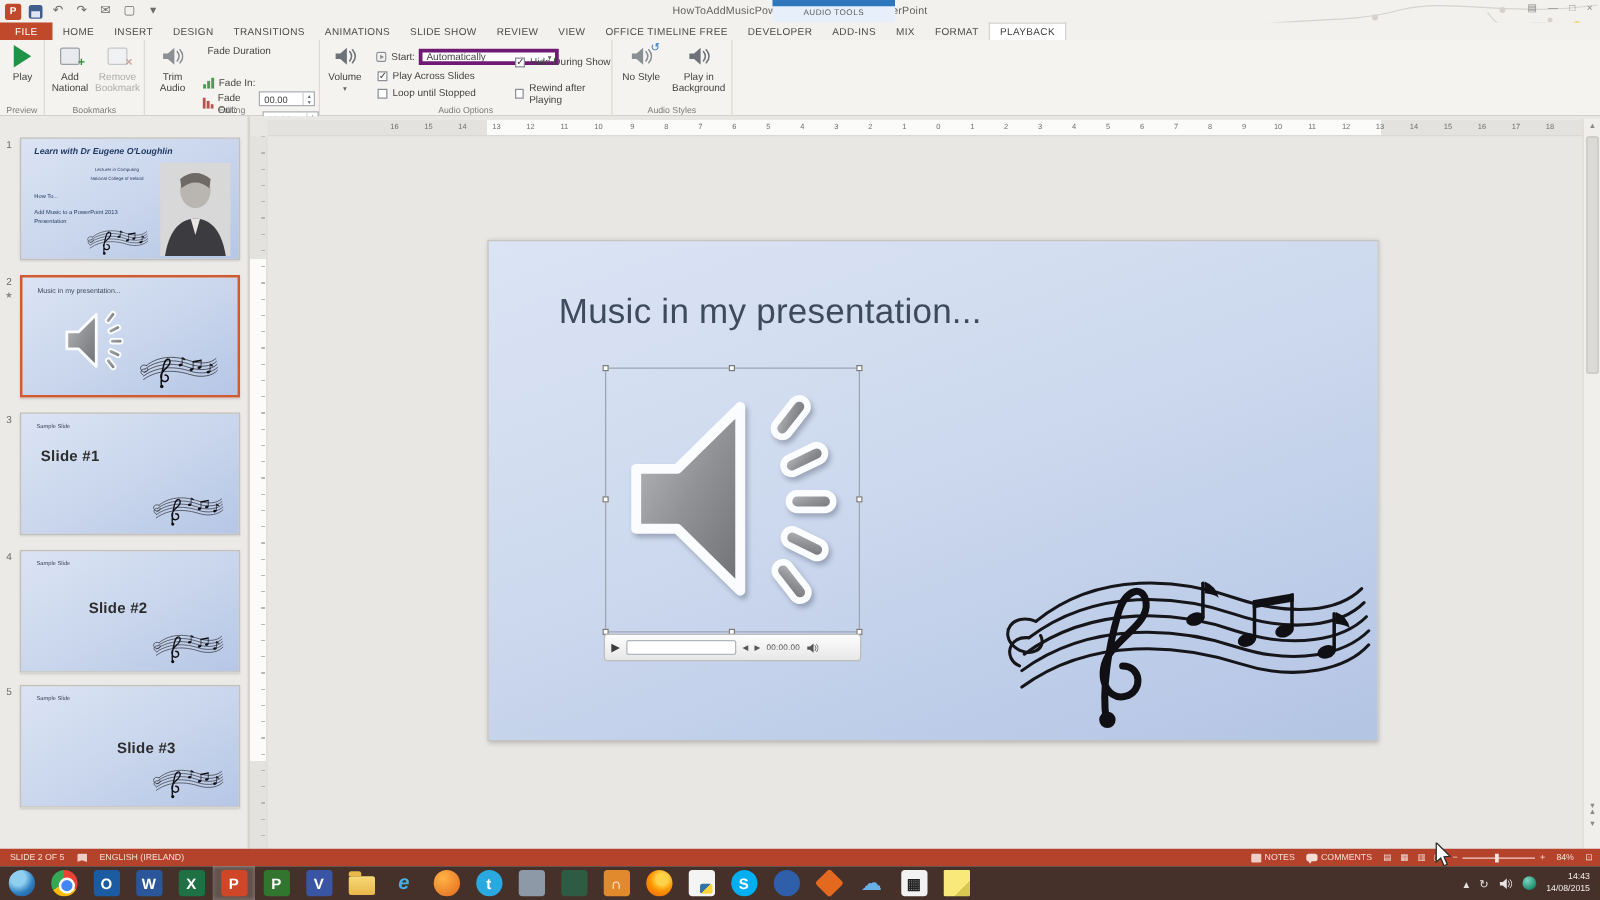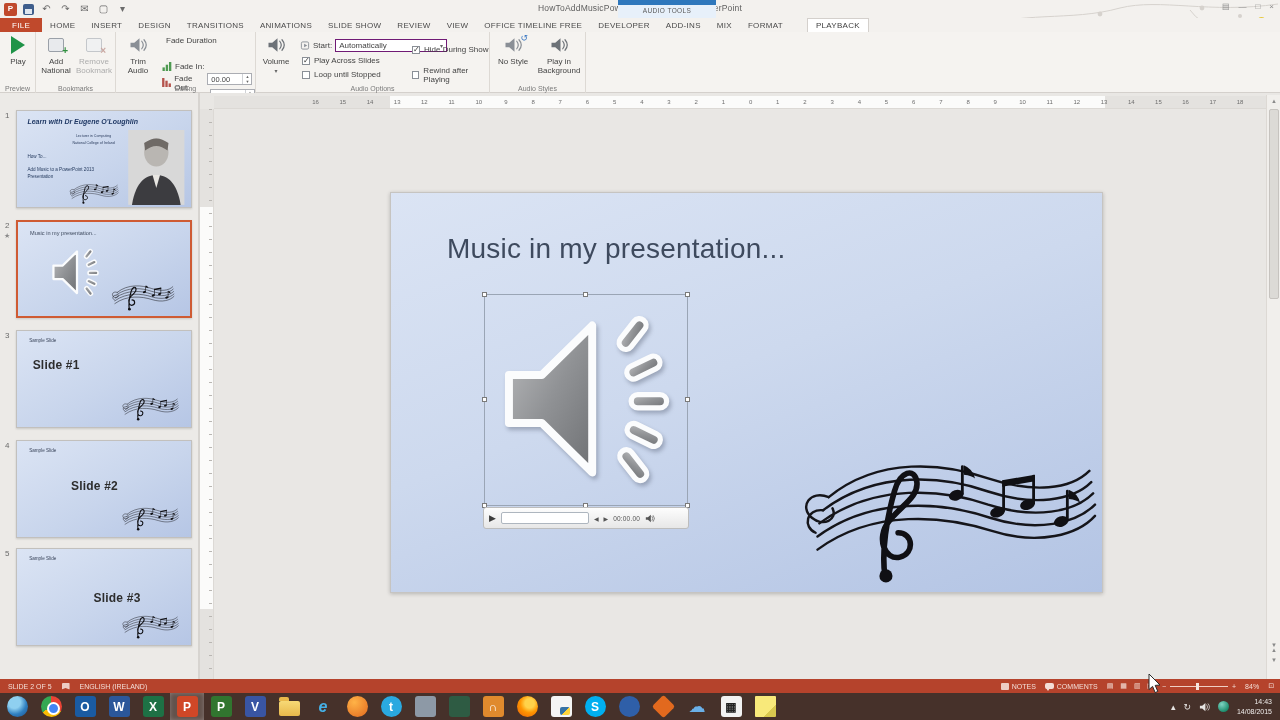--- a/index.html
+++ b/index.html
@@ -21,21 +21,21 @@
   .ctx-group .bar { height:5px; background:#2e77bc; }
   .ctx-group .lbl { font-size:6.5px; color:#5a5a5a; letter-spacing:.4px; line-height:12px; }
   .account { position:absolute; right:42px; top:18px; display:flex; align-items:center; gap:4px; font-size:8px; color:#6b6b6b; }
   .avatar { width:13px; height:13px; border:1px solid #c9c5c0; background:#fff; display:flex; align-items:center; justify-content:center; }
   .overlay-dot { position:absolute; right:14px; top:17px; width:9px; height:9px; border-radius:50%; background:#e5c21f; opacity:.85; }
 
   
   .tabrow { position:absolute; left:0; top:18px; width:1280px; height:14px; background:#f3f1ee; display:flex; }
   .tab { font-size:8px; color:#4a4a4a; letter-spacing:.3px; padding:0 8px; display:flex; align-items:center; cursor:default; }
   .tab.file { background:#c0492c; color:#fff; padding:0 12px; }
-  .tab.active { background:#fff; border:1px solid #d4d0cc; border-bottom:none; color:#3e3e3e;margin-left:16px; }
+  .tab.active { background:#fff; border:1px solid #d4d0cc; border-bottom:none; color:#3e3e3e; }
 
   
   .ribbon { position:absolute; left:0; top:32px; width:1280px; height:61px; background:#f5f3f0; border-bottom:1px solid #d4d0cc; font-size:8px; color:#444; }
   .rgroup { position:absolute; top:0; height:61px; border-right:1px solid #ddd9d4; }
   .rgroup .gname { position:absolute; bottom:1px; left:0; right:0; text-align:center; font-size:7px; color:#7b7b7b; }
   .bigbtn { position:absolute; top:3px; width:36px; text-align:center; line-height:1.15; color:#444; cursor:default; }
   .bigbtn .bic { height:20px; display:flex; align-items:center; justify-content:center; margin-bottom:2px; }
   .bigbtn.disabled { color:#adadad; }
   .play-tri { width:0; height:0; border-left:14px solid #1f9347; border-top:9px solid transparent; border-bottom:9px solid transparent; }
   .spkic { width:18px; height:16px; color:#8a8f96; }
@@ -44,21 +44,21 @@
   .bm-ic::after { content:"+"; position:absolute; right:-5px; bottom:-5px; color:#2f8f3e; font-weight:bold; font-size:10px; }
   .bm-ic.rem { border-color:#c4c7cb; background:#f0f1f2; }
   .bm-ic.rem::after { content:"×"; color:#c9a7a1; }
   .fade-lbl { position:absolute; font-size:8px; color:#444; }
   .fade-row { position:absolute; display:flex; align-items:center; gap:3px; font-size:8px; color:#444; }
   .bars { display:inline-block; width:10px; height:9px; }
   .spin { display:flex; align-items:stretch; border:1px solid #abadb3; background:#fff; height:12px;margin-top:25px; }
   .spin .val { width:34px; font-size:7.5px; padding:1px 3px; }
   .spin .arr { width:9px; display:flex; flex-direction:column; border-left:1px solid #d0d2d6; }
   .spin .arr span { flex:1; font-size:4px; line-height:5px; text-align:center; color:#666; }
-  .dropdown { display:flex; align-items:center; border:1px solid #701a75; background:#fff; height:13px; width:112px; font-size:8px; padding:0 3px; }
+  .dropdown { display:flex; align-items:center; border:3px solid #701a75; background:#fff; height:13px; width:112px; font-size:8px; padding:0 3px; }
   .dropdown .dd-caret { margin-left:auto; font-size:6px; color:#666; }
   .cbrow { position:absolute; display:flex; align-items:center; gap:4px; font-size:8px; color:#444; }
   .cb { width:8px; height:8px; border:1px solid #8a8f96; background:#fff; position:relative; }
   .cb.checked::after { content:"✓"; position:absolute; left:0px; top:-2px; font-size:8px; color:#333; }
 
   
   .workspace { position:absolute; left:0; top:93px; width:1280px; height:586px; background:#e9e7e4; }
 
   
   .thumbpanel { position:absolute; left:0; top:0; width:198px; height:586px; background:#eceae7; overflow:hidden; }

